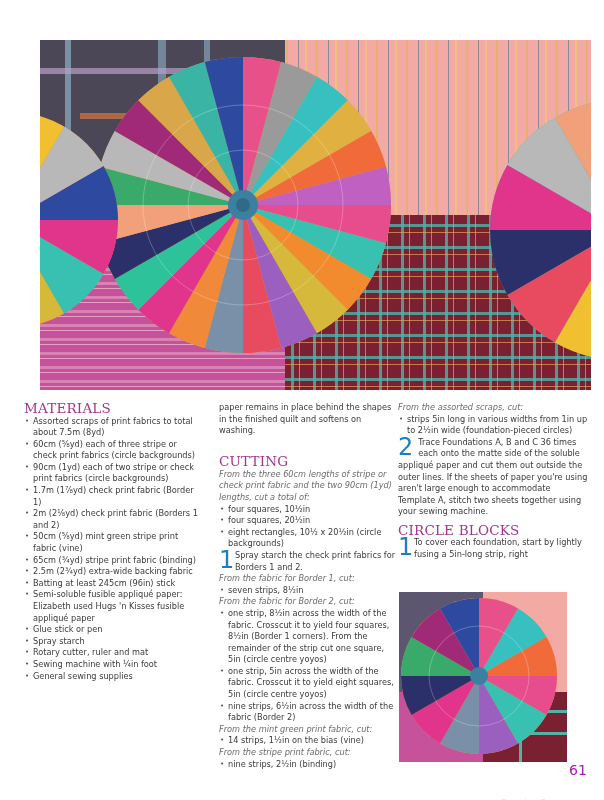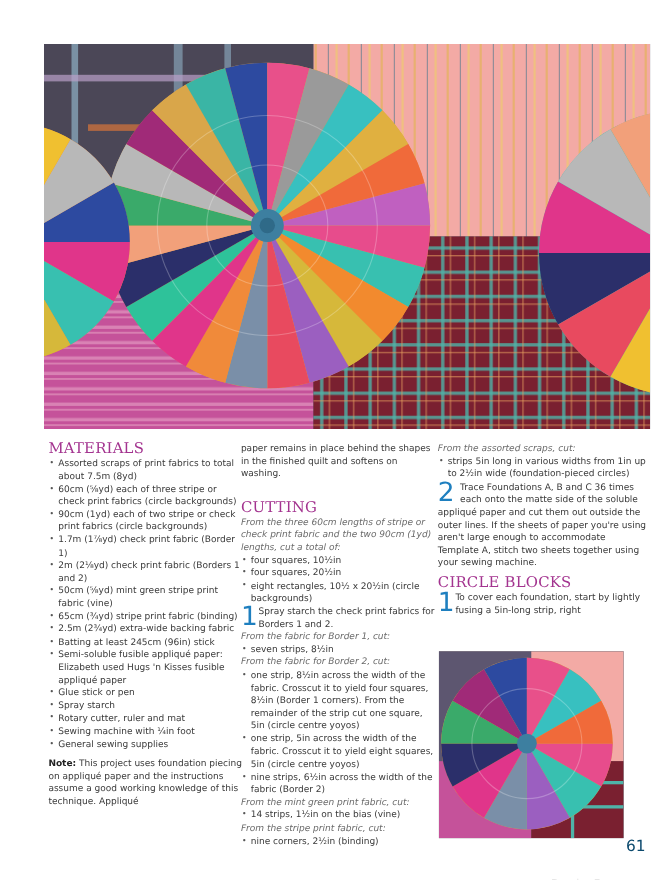--- a/index.html
+++ b/index.html
@@ -9,21 +9,21 @@
   }
   .hero {
     position: absolute; left: 40px; top: 40px; width: 551px; height: 350px;
     overflow: hidden; background: #4c4858;
   }
   .hero svg { display: block; }
   .col {
     position: absolute; top: 402px;
     font-size: 8.2px; line-height: 11.6px; color: #3a3a3a;
   }
-  .col1 { left: 44px; width: 178px; }
+  .col1 { left: 24px; width: 178px; }
   .col2 { left: 219px; width: 178px; }
   .col3 { left: 398px; width: 190px; }
   h2 {
     font-family: "DejaVu Serif", serif; font-weight: normal;
     color: #a3338f; font-size: 13.5px; line-height: 12.5px;
     margin: 0 0 1px 0; letter-spacing: 0.2px;
   }
   ul { list-style: none; margin: 0; padding: 0; }
   li { position: relative; padding-left: 9px; }
   li::before { content: "•"; position: absolute; left: 1px; top: 0; font-size: 7px; color: #555; }
@@ -36,21 +36,21 @@
   }
   .step.wrap { padding-left: 0; }
   .step.wrap .num { position: static; float: left; margin-right: 5px; margin-top: -1px; }
   .sp { height: 6px; }
   .thumb {
     position: absolute; left: 399px; top: 592px; width: 168px; height: 170px;
     overflow: hidden; background: #6f6570;
   }
   .pageno {
     position: absolute; left: 569px; top: 762px;
-    font-size: 14px; color: #0c4a6e; font-family: "DejaVu Sans", sans-serif;
+    font-size: 14px; color: #a21caf; font-family: "DejaVu Sans", sans-serif;
   }
   .watermark {
     position: absolute; left: 501px; top: 798px;
     font-size: 10px; color: #e6e6e6; letter-spacing: 0.2px;
     font-family: "DejaVu Sans", sans-serif;
   }
 </style>
 </head>
 <body>
 
@@ -156,21 +156,20 @@
     <li>2.5m (2¾yd) extra-wide backing fabric</li>
     <li>Batting at least 245cm (96in) stick</li>
     <li>Semi-soluble fusible appliqué paper: Elizabeth used Hugs 'n Kisses fusible appliqué paper</li>
     <li>Glue stick or pen</li>
     <li>Spray starch</li>
     <li>Rotary cutter, ruler and mat</li>
     <li>Sewing machine with ¼in foot</li>
     <li>General sewing supplies</li>
   </ul>
   <div class="sp"></div>
-  <p class="note" style="margin:0"><b>Note:</b><span> This project uses foundation piecing on appliqué paper and the instructions assume a good working knowledge of this technique. Appliqué</span></p>
 </div>
 
 <div class="col col2">
   <p style="margin:0">paper remains in place behind the shapes in the finished quilt and softens on washing.</p>
   <div class="sp"></div>
   <h2><br><span>CUTTING</span></h2>
   <div class="intro">From the three 60cm lengths of stripe or check print fabric and the two 90cm (1yd) lengths, cut a total of:</div>
   <ul>
     <li>four squares, 10½in</li>
     <li>four squares, 20½in</li>
@@ -189,21 +188,21 @@
     <li>one strip, 8½in across the width of the fabric. Crosscut it to yield four squares, 8½in (Border 1 corners). From the remainder of the strip cut one square, 5in (circle centre yoyos)</li>
     <li>one strip, 5in across the width of the fabric. Crosscut it to yield eight squares, 5in (circle centre yoyos)</li>
     <li>nine strips, 6½in across the width of the fabric (Border 2)</li>
   </ul>
   <div class="intro">From the mint green print fabric, cut:</div>
   <ul>
     <li>14 strips, 1½in on the bias (vine)</li>
   </ul>
   <div class="intro">From the stripe print fabric, cut:</div>
   <ul>
-    <li>nine corners, 2½in (binding)</li>
+    <li>nine strips, 2½in (binding)</li>
   </ul>
 </div>
 
 <div class="col col3">
   <div class="intro">From the assorted scraps, cut:</div>
   <ul>
     <li>strips 5in long in various widths from 1in up to 2½in wide (foundation-pieced circles)</li>
   </ul>
   <div class="step wrap">
     <span class="num">2</span>

